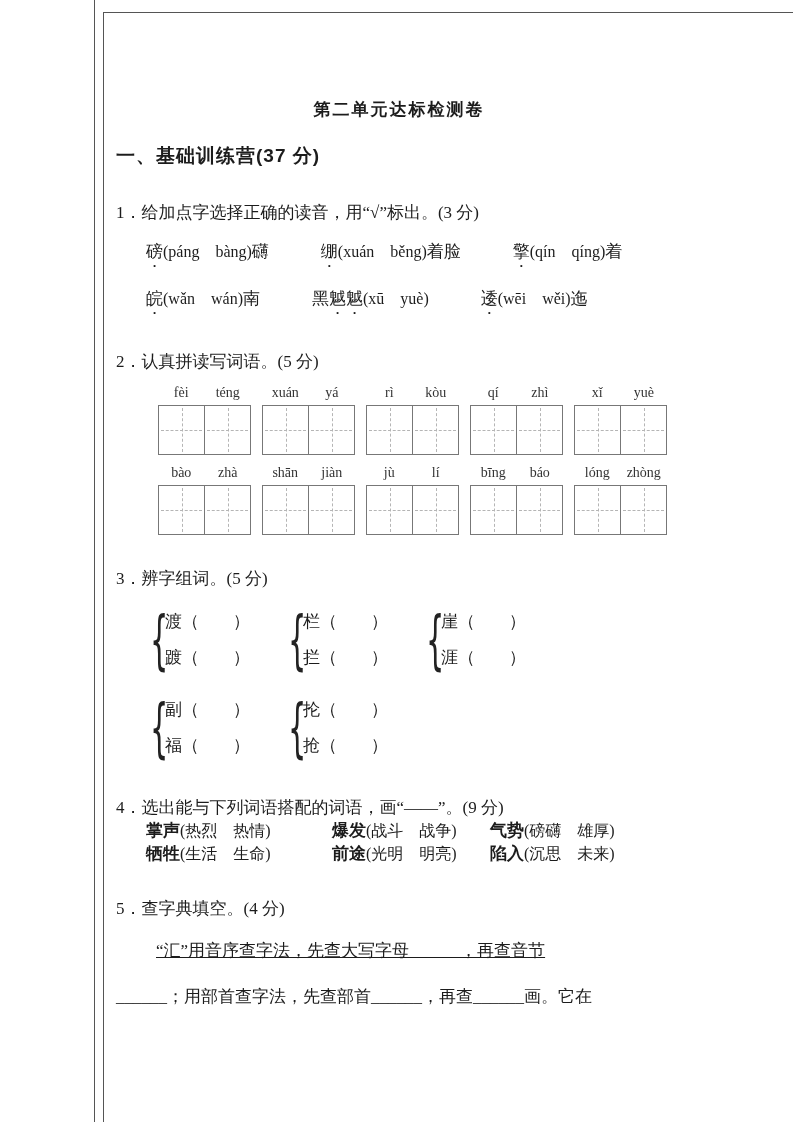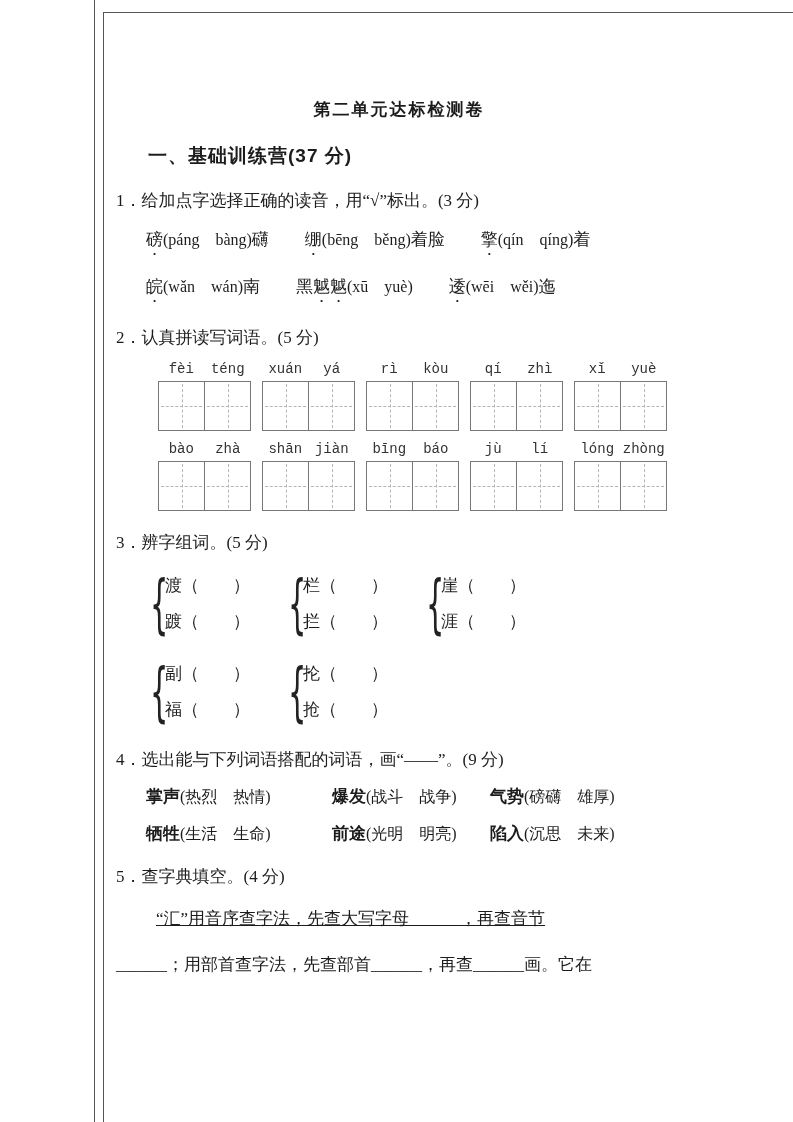--- a/index.html
+++ b/index.html
@@ -25,39 +25,38 @@
     font-size: 17px;
     font-weight: bold;
     letter-spacing: 2px;
   }
   .section-heading {
     margin-top: 22px;
     font-size: 19px;
     font-weight: bold;
     font-family: "Liberation Sans", "DejaVu Sans", sans-serif;
     letter-spacing: 1px;
-    margin-left: 32px;
-  }
-  .q-label { margin-top: 20px; font-size: 17px; }
-
-  
-  .q1-row { margin-top: 16px; padding-left: 30px; display: flex; gap: 36px; font-size: 17px; white-space: nowrap; }
+  }
+  .q-label { margin-top: 32px; font-size: 17px; }
+
+  
+  .q1-row { margin-top: 16px; padding-left: 30px; display: flex; gap: 52px; font-size: 17px; white-space: nowrap; }
   .opts { font-size: 16px; }
   .dot-under {
     -webkit-text-emphasis: filled dot;
     -webkit-text-emphasis-position: under;
     text-emphasis: filled dot;
     text-emphasis-position: under right;
   }
 
   
   .grid-row { margin-top: 12px; padding-left: 42px; display: flex; gap: 11px; }
   .grid-row.second { margin-top: 10px; align-items: center; }
   .wgroup { display: flex; flex-direction: column; }
-  .pinyin-row { display: flex; height: 20px; font-size: 14px; font-family: Liberation Mono, monospace; color: #333; }
+  .pinyin-row { display: flex; height: 20px; font-size: 14px; font-family: Liberation Serif, serif; color: #333; }
   .pinyin-row .py { flex: 1; text-align: center; }
   .wgrid { display: flex; border: 1px solid #777; background: #fff; }
   .wcell { width: 45px; height: 48px; position: relative; border-left: 1px solid #777; }
   .wcell:first-child { border-left: none; }
   .wcell::before { content: ""; position: absolute; left: 2px; right: 2px; top: 50%; border-top: 1px dashed #b5b5b5; }
   .wcell::after  { content: ""; position: absolute; top: 2px; bottom: 2px; left: 50%; border-left: 1px dashed #b5b5b5; }
 
   
   .pair-row { margin-top: 14px; padding-left: 34px; display: flex; }
   .pair-row.second { margin-top: 16px; }
@@ -69,21 +68,21 @@
     line-height: 72px;
     transform: scaleX(0.45);
     transform-origin: left center;
     font-family: "DejaVu Sans", sans-serif;
     color: #222;
   }
   .pair-col { display: flex; flex-direction: column; }
   .pair-line { font-size: 17px; line-height: 36px; white-space: pre; }
 
   
-  .q4-row { margin-top: 14px; padding-left: 30px; display: grid; grid-template-columns: 186px 158px auto; font-size: 17px; white-space: nowrap; }
+  .q4-row { padding-left: 30px; display: grid; grid-template-columns: 186px 158px auto; font-size: 17px; white-space: nowrap; }
   .q4-word { font-weight: bold; }
   .q4-opts { font-size: 16px; }
 
   
   .q5-para { margin-top: 8px; font-size: 17px; line-height: 46px; }
   .q5-line1 { text-indent: 40px; text-decoration: underline; }
 </style>
 </head>
 <body>
 
@@ -94,21 +93,21 @@
 
   <div class="content">
 
     <div class="paper-title">第二单元达标检测卷</div>
 
     <div class="section-heading">一、基础训练营(37 分)</div>
 
     <div class="q-label">1．给加点字选择正确的读音，用“√”标出。(3 分)</div>
     <div class="q1-row">
       <span><span></span><span class="dot-under">磅</span><span class="opts">(páng　bàng)</span><span>礴</span></span>
-      <span><span></span><span class="dot-under">绷</span><span class="opts">(bēng　běng)</span><span>着脸</span></span>
+      <span><span></span><span class="dot-under">绷</span><span class="opts">(xuán　běng)</span><span>着脸</span></span>
       <span><span></span><span class="dot-under">擎</span><span class="opts">(qín　qíng)</span><span>着</span></span>
     </div>
     <div class="q1-row">
       <span><span></span><span class="dot-under">皖</span><span class="opts">(wǎn　wán)</span><span>南</span></span>
       <span><span>黑</span><span class="dot-under">魆魆</span><span class="opts">(xū　yuè)</span><span></span></span>
       <span><span></span><span class="dot-under">逶</span><span class="opts">(wēi　wěi)</span><span>迤</span></span>
     </div>
 
     <div class="q-label">2．认真拼读写词语。(5 分)</div>
     <div class="grid-row">
@@ -179,32 +178,32 @@
             <span class="py">shān</span>
             <span class="py">jiàn</span>
           </div>
         <div class="wgrid">
             <div class="wcell"></div>
             <div class="wcell"></div>
           </div>
       </div>
       <div class="wgroup">
         <div class="pinyin-row">
+            <span class="py">jù</span>
+            <span class="py">lí</span>
+          </div>
+        <div class="wgrid">
+            <div class="wcell"></div>
+            <div class="wcell"></div>
+          </div>
+      </div>
+      <div class="wgroup">
+        <div class="pinyin-row">
             <span class="py">bīng</span>
             <span class="py">báo</span>
-          </div>
-        <div class="wgrid">
-            <div class="wcell"></div>
-            <div class="wcell"></div>
-          </div>
-      </div>
-      <div class="wgroup">
-        <div class="pinyin-row">
-            <span class="py">jù</span>
-            <span class="py">lí</span>
           </div>
         <div class="wgrid">
             <div class="wcell"></div>
             <div class="wcell"></div>
           </div>
       </div>
       <div class="wgroup">
         <div class="pinyin-row">
             <span class="py">lóng</span>
             <span class="py">zhòng</span>

